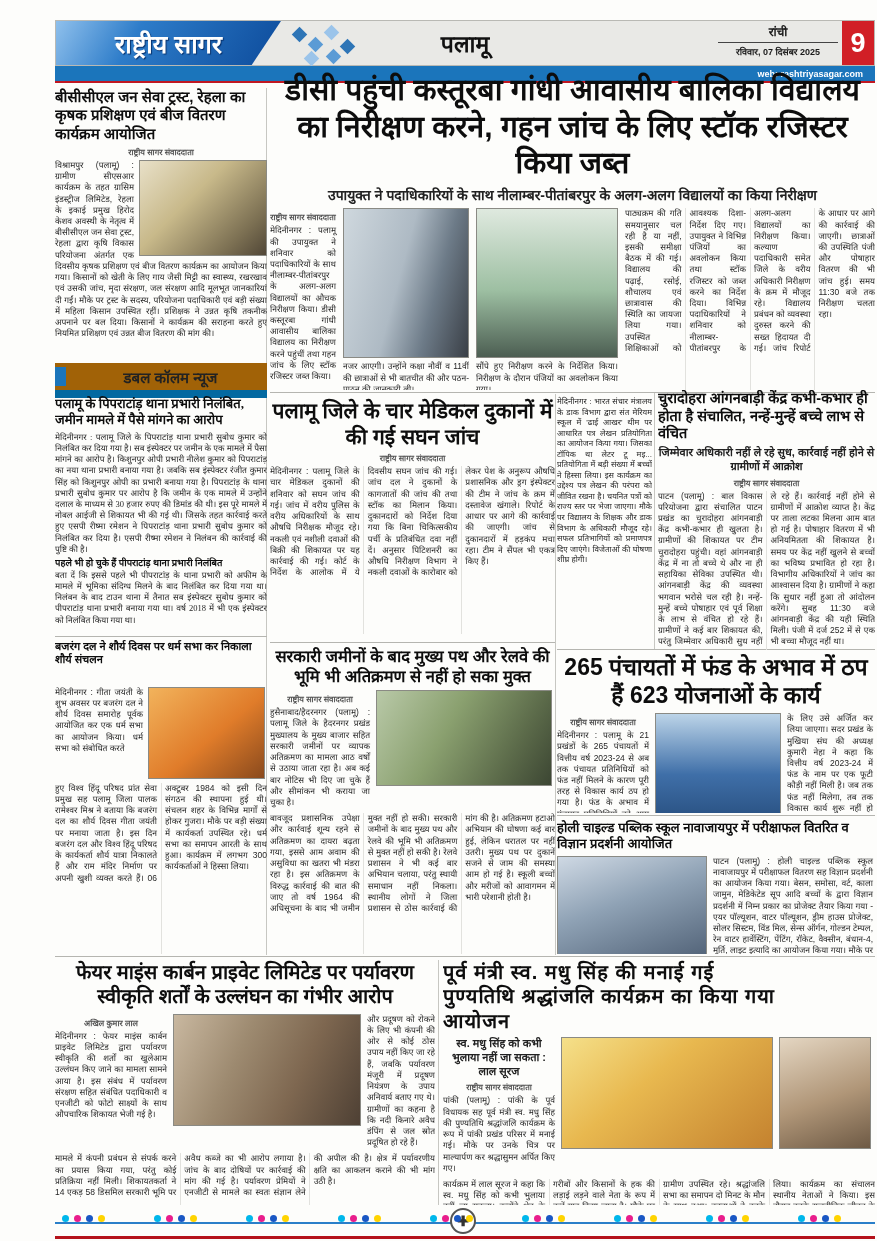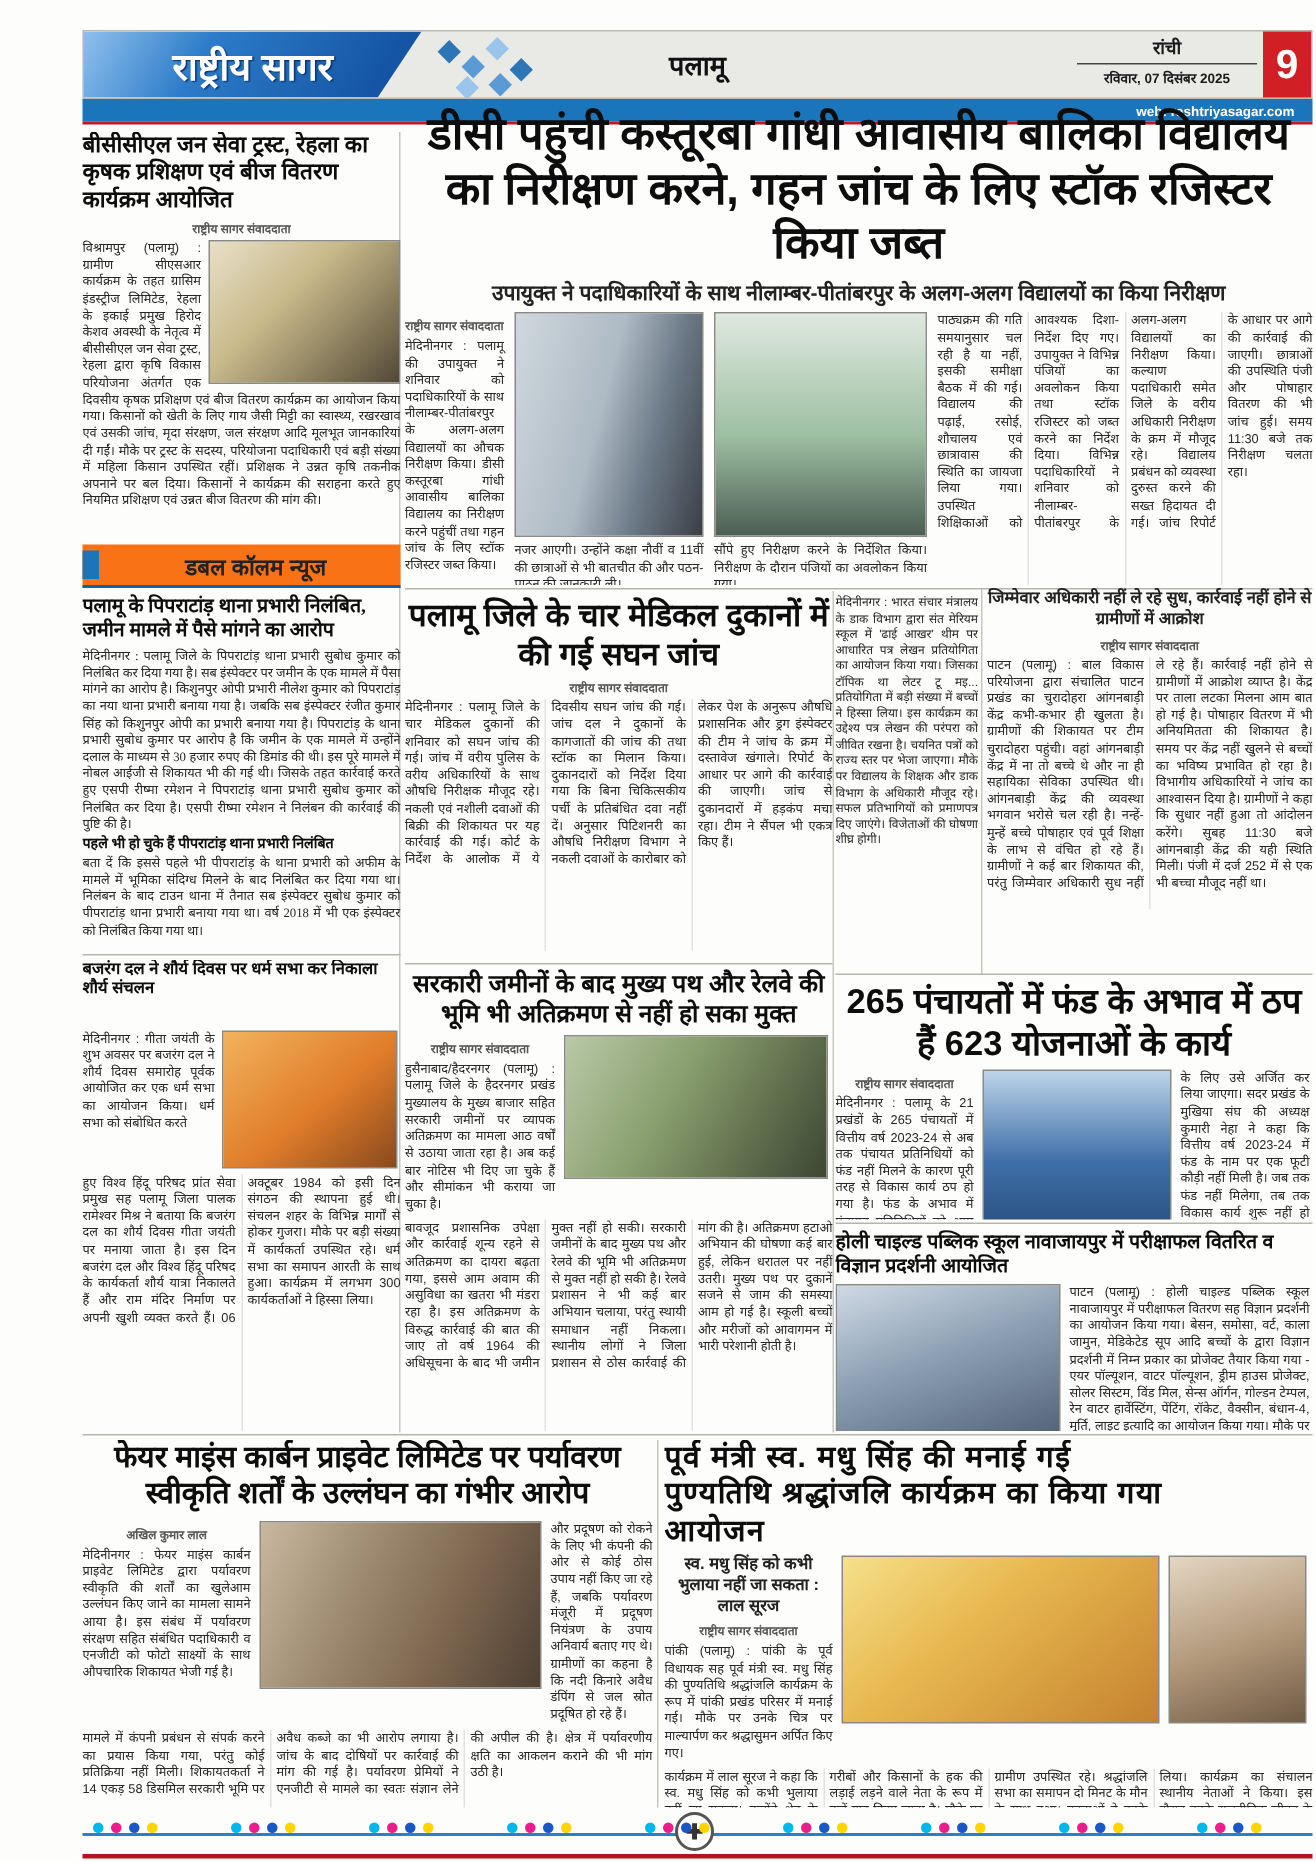--- a/index.html
+++ b/index.html
@@ -7,21 +7,21 @@
         font-family:"Liberation Sans", sans-serif;color:#1a1a1a;}
   
   .band{position:absolute;left:55px;top:20px;width:820px;height:46px;background:#e9e9e6;border:1px solid #b9b9b4;box-sizing:border-box;}
   .masthead{position:absolute;left:0;top:0;width:225px;height:44px;
             background:linear-gradient(120deg,#8fc0ec 0%,#2d7cc9 35%,#0d4b9b 100%);
             clip-path:polygon(0 0,100% 0,87% 100%,0 100%);
             display:flex;align-items:center;justify-content:center;}
   .masthead span{color:#fff;font-weight:bold;font-size:25px;text-shadow:1px 1px 1px #06306b;}
   .diamond{position:absolute;width:11px;height:11px;transform:rotate(45deg);}
   .section-title{position:absolute;left:0;top:0;width:100%;height:44px;display:flex;align-items:center;justify-content:center;
-                 font-size:18px;font-weight:bold;color:#111;}
+                 font-size:23px;font-weight:bold;color:#111;}
   .edition-block{position:absolute;right:36px;top:2px;width:120px;text-align:center;}
   .edition-city{font-size:12px;font-weight:bold;}
   .edition-date{font-size:9px;font-weight:bold;border-top:1px solid #444;margin-top:2px;padding-top:2px;}
   .pagenum{position:absolute;right:0;top:0;width:32px;height:44px;background:#d11f26;color:#fff;
            display:flex;align-items:center;justify-content:center;font-size:27px;font-weight:bold;}
   .webstrip{position:absolute;left:55px;top:66px;width:820px;height:15px;background:#1b75bb;
             display:flex;align-items:center;justify-content:flex-end;padding-right:12px;box-sizing:border-box;}
   .webstrip span{color:#fff;font-size:9px;font-weight:bold;}
   .redline{position:absolute;left:55px;top:81px;width:820px;height:2px;background:#c01722;}
   
@@ -29,21 +29,21 @@
   .hl{font-weight:bold;color:#0d0d0d;line-height:1.22;}
   .hl.center{text-align:center;}
   .subhl{font-weight:bold;text-align:center;color:#222;line-height:1.25;}
   .byline{font-size:8px;font-weight:bold;color:#555;text-align:center;margin:3px 0;}
   .body{font-size:8.5px;line-height:1.32;text-align:justify;color:#262626;}
   .cols2{column-count:2;column-gap:8px;column-rule:1px solid #e2e2de;}
   .cols3{column-count:3;column-gap:8px;column-rule:1px solid #e2e2de;}
   .cols4{column-count:4;column-gap:8px;column-rule:1px solid #e2e2de;}
   .photo{border:1px solid #8a8a84;box-sizing:border-box;}
   .row{display:flex;}
-  .banner{position:absolute;left:55px;top:363px;width:212px;height:27px;background:#f97316;border-bottom:2px solid #0369a1;
+  .banner{position:absolute;left:55px;top:363px;width:212px;height:27px;background:#a16207;border-bottom:8px solid #0369a1;
           display:flex;align-items:center;}
   .banner .sq{width:11px;height:19px;background:#1b75bb;margin-right:8px;}
   .banner .txt{flex:1;text-align:center;font-weight:bold;font-size:15px;color:#222;}
   .vr{position:absolute;width:1px;background:#c7c7c2;}
   .hr{position:absolute;height:1px;background:#b5b5b0;}
   
   .ph-corridor{background:linear-gradient(105deg,#cfd8de 0%,#aebac4 45%,#6d7b88 70%,#3a3f46 100%);}
   .ph-class{background:linear-gradient(180deg,#dfe9df 0%,#9dbfa2 55%,#4c5e52 100%);}
   .ph-group{background:linear-gradient(135deg,#e8e0c8 0%,#c8b98a 40%,#7b6f52 80%,#514737 100%);}
   .ph-saffron{background:linear-gradient(140deg,#f2b35c 0%,#e07c2a 55%,#8a4a1d 100%);}
@@ -158,20 +158,21 @@
     <div class="hl center" style="font-size:21px;">पलामू जिले के चार मेडिकल दुकानों में की गई सघन जांच</div>
     <div class="byline">राष्ट्रीय सागर संवाददाता</div>
     <div class="body cols3" style="height:168px;">मेदिनीनगर : पलामू जिले के चार मेडिकल दुकानों की शनिवार को सघन जांच की गई। जांच में वरीय पुलिस के वरीय अधिकारियों के साथ औषधि निरीक्षक मौजूद रहे। नकली एवं नशीली दवाओं की बिक्री की शिकायत पर यह कार्रवाई की गई। कोर्ट के निर्देश के आलोक में ये दिवसीय सघन जांच की गई। जांच दल ने दुकानों के कागजातों की जांच की तथा स्टॉक का मिलान किया। दुकानदारों को निर्देश दिया गया कि बिना चिकित्सकीय पर्ची के प्रतिबंधित दवा नहीं दें। अनुसार पिटिशनरी का औषधि निरीक्षण विभाग ने नकली दवाओं के कारोबार को लेकर पेश के अनुरूप औषधि प्रशासनिक और ड्रग इंस्पेक्टर की टीम ने जांच के क्रम में दस्तावेज खंगाले। रिपोर्ट के आधार पर आगे की कार्रवाई की जाएगी। जांच से दुकानदारों में हड़कंप मचा रहा। टीम ने सैंपल भी एकत्र किए हैं।</div>
   </div>
 
   <div class="art" style="left:557px;top:394px;width:95px;height:256px;">
     <div class="body" style="margin-top:3px;font-size:8px;">मेदिनीनगर : भारत संचार मंत्रालय के डाक विभाग द्वारा संत मेरियम स्कूल में 'ढाई आखर' थीम पर आधारित पत्र लेखन प्रतियोगिता का आयोजन किया गया। जिसका टॉपिक था लेटर टू मइ... प्रतियोगिता में बड़ी संख्या में बच्चों ने हिस्सा लिया। इस कार्यक्रम का उद्देश्य पत्र लेखन की परंपरा को जीवित रखना है। चयनित पत्रों को राज्य स्तर पर भेजा जाएगा। मौके पर विद्यालय के शिक्षक और डाक विभाग के अधिकारी मौजूद रहे। सफल प्रतिभागियों को प्रमाणपत्र दिए जाएंगे। विजेताओं की घोषणा शीघ्र होगी।</div>
   </div>
 
   <div class="art" style="left:658px;top:390px;width:217px;height:260px;">
+    <div class="hl" style="font-size:14.5px;">चुरादोहरा आंगनबाड़ी केंद्र कभी-कभार ही होता है संचालित, नन्हें-मुन्हें बच्चे लाभ से वंचित</div>
     <div class="subhl" style="font-size:11px;margin:3px 0;">जिम्मेवार अधिकारी नहीं ले रहे सुध, कार्रवाई नहीं होने से ग्रामीणों में आक्रोश</div>
     <div class="byline">राष्ट्रीय सागर संवाददाता</div>
     <div class="body cols2" style="height:168px;">पाटन (पलामू) : बाल विकास परियोजना द्वारा संचालित पाटन प्रखंड का चुरादोहरा आंगनबाड़ी केंद्र कभी-कभार ही खुलता है। ग्रामीणों की शिकायत पर टीम चुरादोहरा पहुंची। वहां आंगनबाड़ी केंद्र में ना तो बच्चे थे और ना ही सहायिका सेविका उपस्थित थी। आंगनबाड़ी केंद्र की व्यवस्था भगवान भरोसे चल रही है। नन्हें-मुन्हें बच्चे पोषाहार एवं पूर्व शिक्षा के लाभ से वंचित हो रहे हैं। ग्रामीणों ने कई बार शिकायत की, परंतु जिम्मेवार अधिकारी सुध नहीं ले रहे हैं। कार्रवाई नहीं होने से ग्रामीणों में आक्रोश व्याप्त है। केंद्र पर ताला लटका मिलना आम बात हो गई है। पोषाहार वितरण में भी अनियमितता की शिकायत है। समय पर केंद्र नहीं खुलने से बच्चों का भविष्य प्रभावित हो रहा है। विभागीय अधिकारियों ने जांच का आश्वासन दिया है। ग्रामीणों ने कहा कि सुधार नहीं हुआ तो आंदोलन करेंगे। सुबह 11:30 बजे आंगनबाड़ी केंद्र की यही स्थिति मिली। पंजी में दर्ज 252 में से एक भी बच्चा मौजूद नहीं था।</div>
   </div>
 
   <div class="art" style="left:270px;top:646px;width:285px;height:308px;">
     <div class="hl center" style="font-size:16.5px;">सरकारी जमीनों के बाद मुख्य पथ और रेलवे की भूमि भी अतिक्रमण से नहीं हो सका मुक्त</div>
     <div class="row" style="gap:6px;margin-top:4px;">
       <div style="width:100px;">
         <div class="byline">राष्ट्रीय सागर संवाददाता</div>

